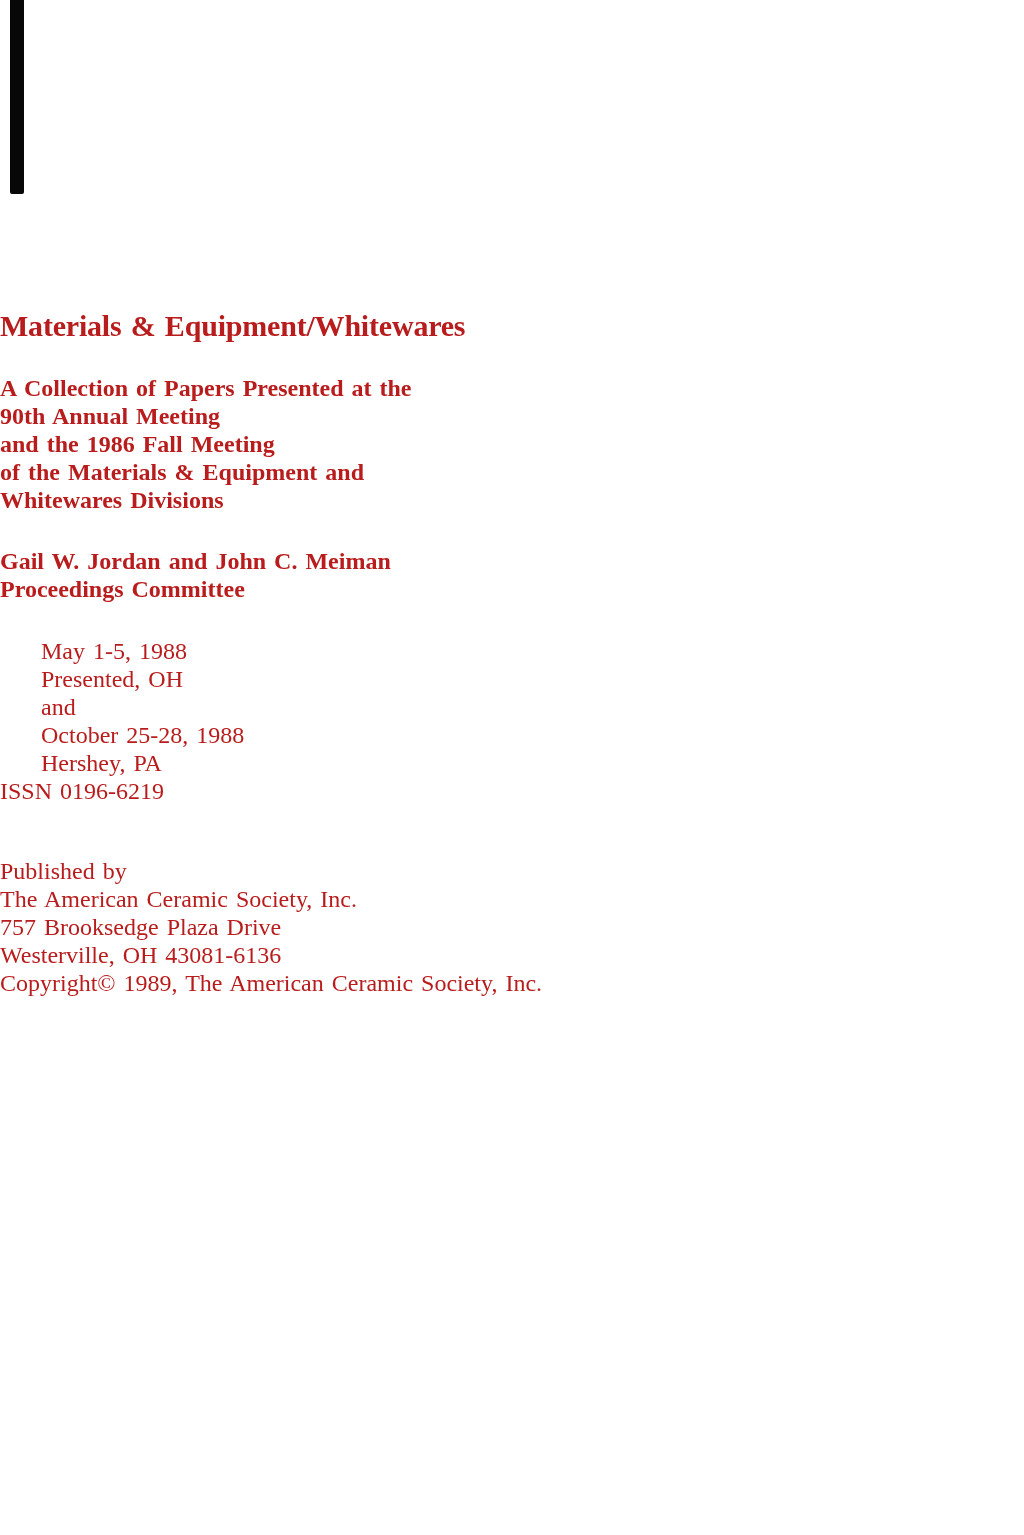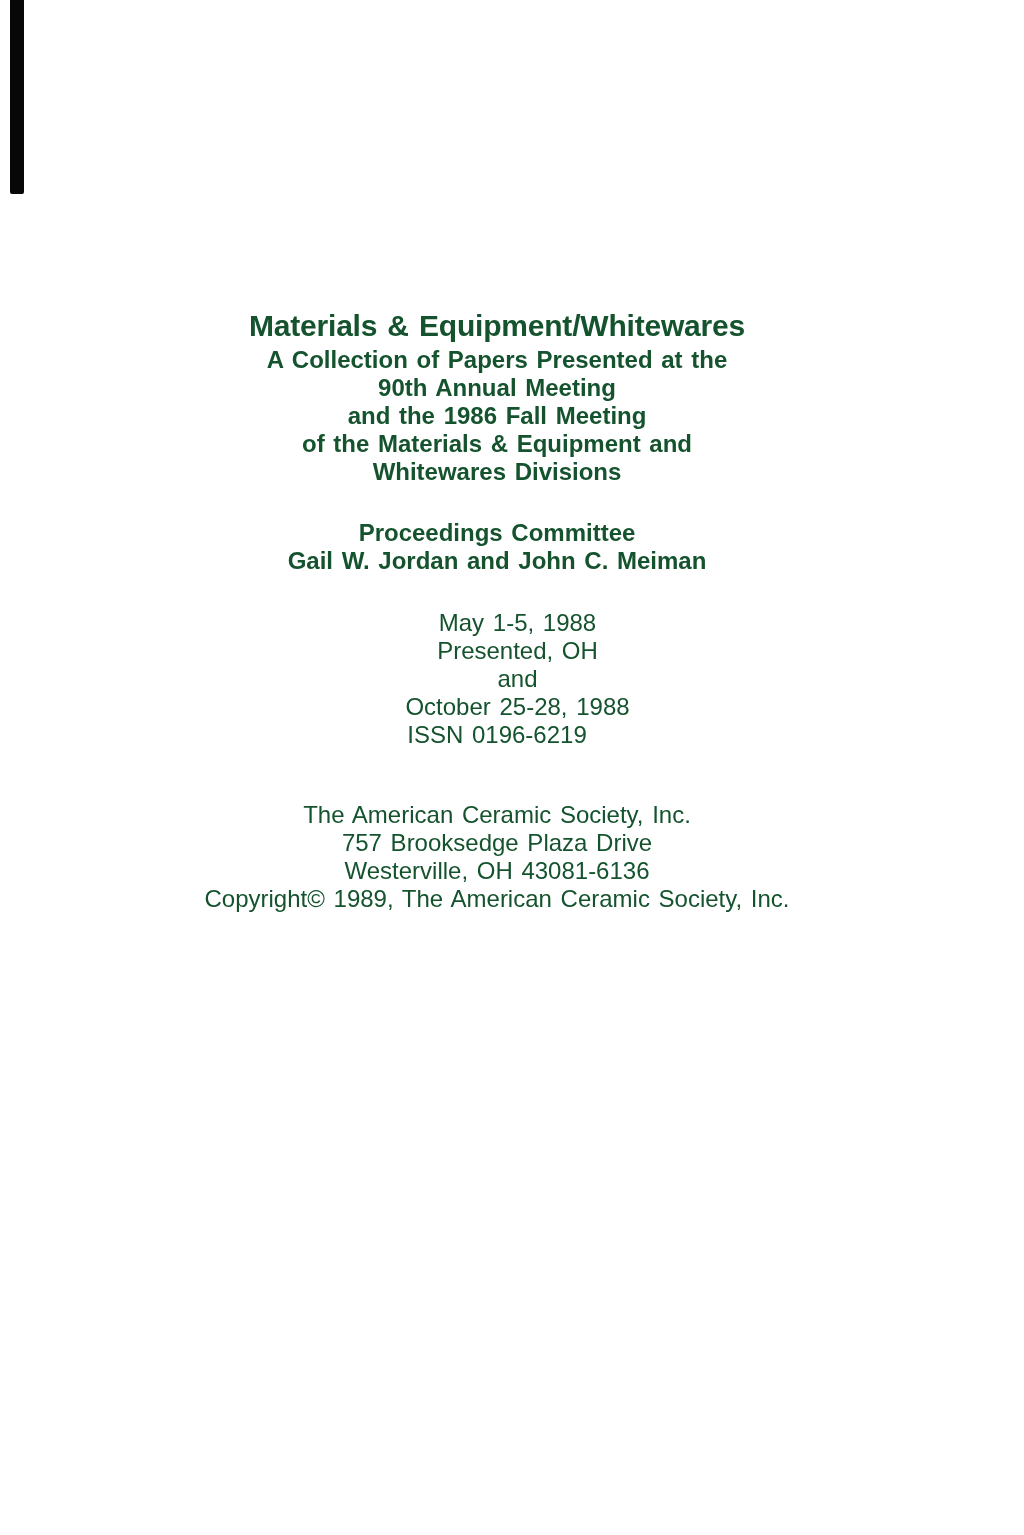--- a/index.html
+++ b/index.html
@@ -17,35 +17,35 @@
     position: absolute;
     left: 10px; top: 0;
     width: 14px; height: 194px;
     background: #070707;
     border-radius: 0 0 2px 2px;
   }
   .content {
     position: absolute;
     left: 0; top: 0;
     width: 994px;              
-    text-align: center;
-    color: #14532d;
-    font-family: Liberation Sans, sans-serif;
+    text-align: left;
+    color: #b91c1c;
+    font-family: Liberation Serif, serif;
     word-spacing: 2px;
   }
   .title {
     margin: 306px 0 0 0;
     font-size: 30px;
     line-height: 40px;
     font-weight: bold;
     letter-spacing: -0.2px;
   }
   .block { font-size: 24px; line-height: 28px; }
   .bold  { font-weight: bold; }
-  .subtitle-block  { }
+  .subtitle-block  { margin-top: 28px; }
   .committee-block { margin-top: 33px; }
   .events-block    { margin-top: 34px; margin-left: 41px; }
   .issn-line       { font-size: 24px; line-height: 28px; }
   .publisher-block { margin-top: 52px; }
   .line { min-height: 28px; }
 </style>
 </head>
 <body>
 
 <div class="page">
@@ -58,34 +58,36 @@
 
     <div class="block bold subtitle-block">
       <div class="line">A Collection of Papers Presented at the</div>
       <div class="line">90th Annual Meeting</div>
       <div class="line">and the 1986 Fall Meeting</div>
       <div class="line">of the Materials &amp; Equipment and</div>
       <div class="line">Whitewares Divisions</div>
     </div>
 
     <div class="block bold committee-block">
+      <div class="line">Gail W. Jordan and John C. Meiman</div>
       <div class="line">Proceedings Committee</div>
-      <div class="line">Gail W. Jordan and John C. Meiman</div>
     </div>
 
     <div class="block events-block">
       <div class="line">May 1-5, 1988</div>
       <div class="line">Presented, OH</div>
       <div class="line">and</div>
       <div class="line">October 25-28, 1988</div>
+      <div class="line">Hershey, PA</div>
     </div>
 
     <div class="issn-line">ISSN 0196-6219</div>
 
     <div class="block publisher-block">
+      <div class="line">Published by</div>
       <div class="line">The American Ceramic Society, Inc.</div>
       <div class="line">757 Brooksedge Plaza Drive</div>
       <div class="line">Westerville, OH 43081-6136</div>
       <div class="line">Copyright© 1989, The American Ceramic Society, Inc.</div>
     </div>
 
   </div>
 </div>
 
 </body></html>

